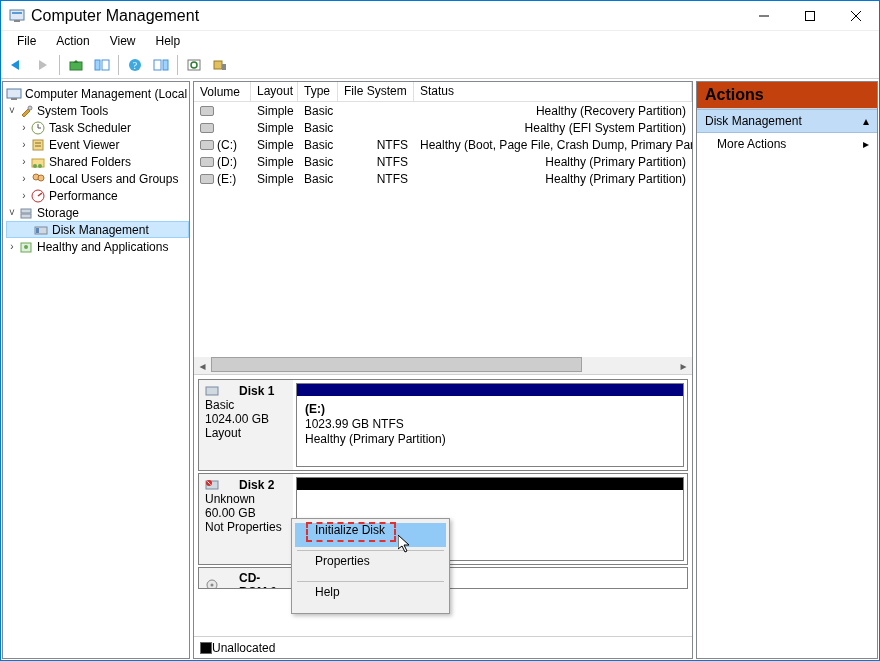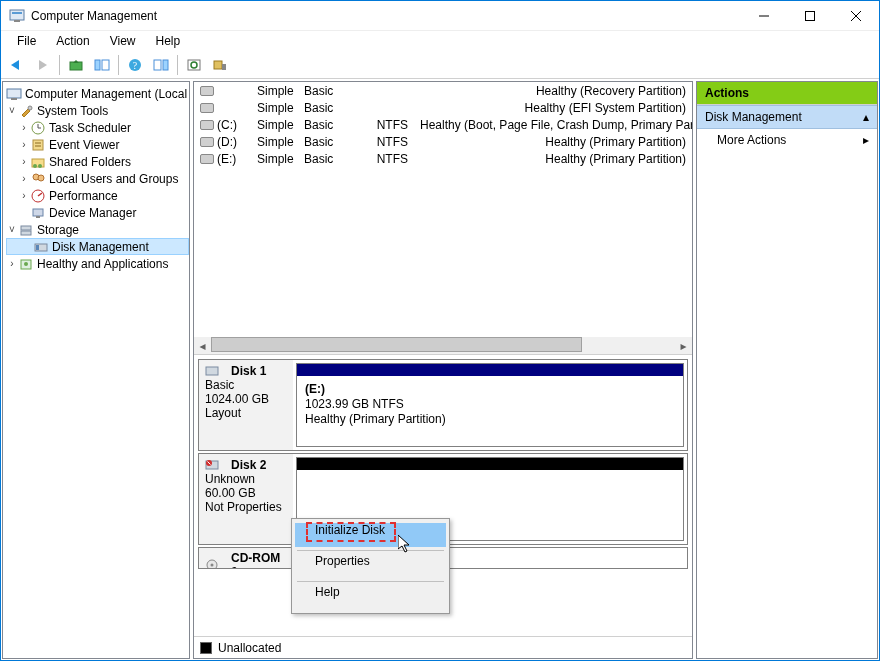--- a/index.html
+++ b/index.html
@@ -12,21 +12,21 @@
     overflow: hidden;
     border: 1px solid #0078d7;
     position: relative;
   }
   
   .titlebar {
     height: 30px; display: flex; align-items: center;
     padding-left: 8px; background: #fff; border-bottom: 1px solid #eee;
   }
   .titlebar .app-icon { width:16px; height:16px; margin-right:6px; }
-  .titlebar .title { flex:1; font-size:12px; }
+  .titlebar .title { flex:1; font-size:16px; }
   .titlebar .winbtn { width:46px; height:30px; display:flex; align-items:center; justify-content:center; }
   
   .menubar { height:20px; display:flex; align-items:center; padding-left:6px;  }
   .menubar span { padding:2px 10px; cursor:default; }
   
   .toolbar { height:28px; display:flex; align-items:center; padding-left:4px;
     background:#fff; border-bottom:1px solid #d0d0d0; gap:2px; }
   .toolbar .tb-btn { width:24px; height:24px; display:flex; align-items:center; justify-content:center;
     border:1px solid transparent; }
   .toolbar .sep { width:1px; height:20px; background:#c0c0c0; margin:0 2px; }
@@ -53,33 +53,33 @@
   .c-lay{width:47px}.c-type{width:40px}.c-fs{width:76px}.c-stat{flex:1}
   
   .hscroll { height:17px; background:#f0f0f0; display:flex; align-items:center; }
   .hscroll .arrow{width:17px;height:17px;background:#f0f0f0;display:flex;align-items:center;justify-content:center;color:#606060}
   .hscroll .track{flex:1;height:17px;background:#f0f0f0;position:relative}
   .hscroll .thumb{position:absolute;left:0;top:0;height:15px;background:#cdcdcd;border:1px solid #a0a0a0}
   
   .disk-pane-wrap { flex:1; overflow:hidden; border-top:1px solid #d0d0d0; padding:2px; background:#fff; }
   .disk-block { border:1px solid #808080; margin:2px; display:flex; min-height:80px; }
   .disk-info { width:94px; padding:4px 6px; background:#f2f2f2; font-size:12px; line-height:14px; }
-  .disk-info .dname { font-weight:bold; display:flex; align-items:center; gap:12px; }
+  .disk-info .dname { font-weight:bold; display:flex; align-items:center; gap:20px; }
   .disk-parts { flex:1; padding:3px; }
   .part { border:1px solid #808080; height:100%; }
   .part .part-header { height:12px; background:#00007f; }
   .part.black .part-header { background:#000; }
   .part .part-body { padding:6px 8px; font-size:12px; line-height:15px; }
   .part .pt-title { font-weight:bold; }
   
-  .legend { height:22px; border-top:1px solid #d0d0d0; display:flex; align-items:center; padding-left:6px; gap:6px; }
+  .legend { height:22px; border-top:1px solid #d0d0d0; display:flex; align-items:center; padding-left:6px; }
   .legend .swatch{width:12px;height:12px;border:1px solid #666}
   
-  .actions-header { background:#84cc16; border-bottom:1px solid #d0d0d0;
-    font-weight:bold; padding:4px 8px; font-size:12px; }
+  .actions-header { background:#c2410c; border-bottom:1px solid #d0d0d0;
+    font-weight:bold; padding:4px 8px; font-size:16px; }
   .action-item { padding:4px 8px; display:flex; align-items:center; justify-content:space-between;
     font-size:12px; cursor:default; }
   .action-sel { background:#c1dcf7; border-top:1px solid #a0c0e0; border-bottom:1px solid #a0c0e0; }
   .action-sub { padding-left:20px;gap:8px; }
   
   .context-menu { position:absolute; left:290px; top:517px; width:159px;
     background:#f0f0f0; border:1px solid #979797; box-shadow:2px 2px 4px rgba(0,0,0,.25);
     padding:3px; z-index:50; }
   .context-menu .mi { height:24px; display:flex; align-items:flex-start; padding-left:20px;
     font-size:12px; cursor:default; margin:1px 0; }
@@ -249,30 +249,20 @@
       <div class="tree-row indent1">
         <span class="expand">›</span>
         <span class="tree-icon">
             <svg width="14" height="14">
               <circle cx="7" cy="7" r="6" fill="#fff" stroke="#c03030"></circle>
               <line x1="7" y1="7" x2="11" y2="4" stroke="#c03030" stroke-width="1.5"></line>
             </svg>
           </span>
         <span>Performance</span>
       </div>
-      <div class="tree-row indent1">
-        <span class="expand"> </span>
-        <span class="tree-icon">
-            <svg width="14" height="14">
-              <rect x="2" y="3" width="10" height="7" fill="#cfd8e8" stroke="#6a84a8"></rect>
-              <rect x="5" y="10" width="4" height="2" fill="#888"></rect>
-            </svg>
-          </span>
-        <span>Device Manager</span>
-      </div>
       <div class="tree-row indent0">
         <span class="expand">˅</span>
         <span class="tree-icon">
             <svg width="14" height="14">
               <rect x="2" y="3" width="10" height="4" fill="#d0d8e0" stroke="#7a8aa0"></rect>
               <rect x="2" y="8" width="10" height="4" fill="#d0d8e0" stroke="#7a8aa0"></rect>
             </svg>
           </span>
         <span>Storage</span>
       </div>
@@ -293,20 +283,27 @@
               <circle cx="7" cy="7" r="2" fill="#6aa84f"></circle>
             </svg>
           </span>
         <span>Healthy and Applications</span>
       </div>
     </div>
   </div>
 
   <div class="pane-center">
 
+    <div class="vol-header">
+      <div class="col c-vol">Volume</div>
+      <div class="col c-lay">Layout</div>
+      <div class="col c-type">Type</div>
+      <div class="col c-fs">File System</div>
+      <div class="col c-stat">Status</div>
+    </div>
     <div class="vol-body">
       <div class="vol-row">
         <div class="col c-vol">
             <span class="ico-disk"></span>
             <span></span>
           </div>
         <div class="col c-lay">Simple</div>
         <div class="col c-type">Basic</div>
         <div class="col c-fs"></div>
         <div class="col c-stat">Healthy (Recovery Partition)</div>

